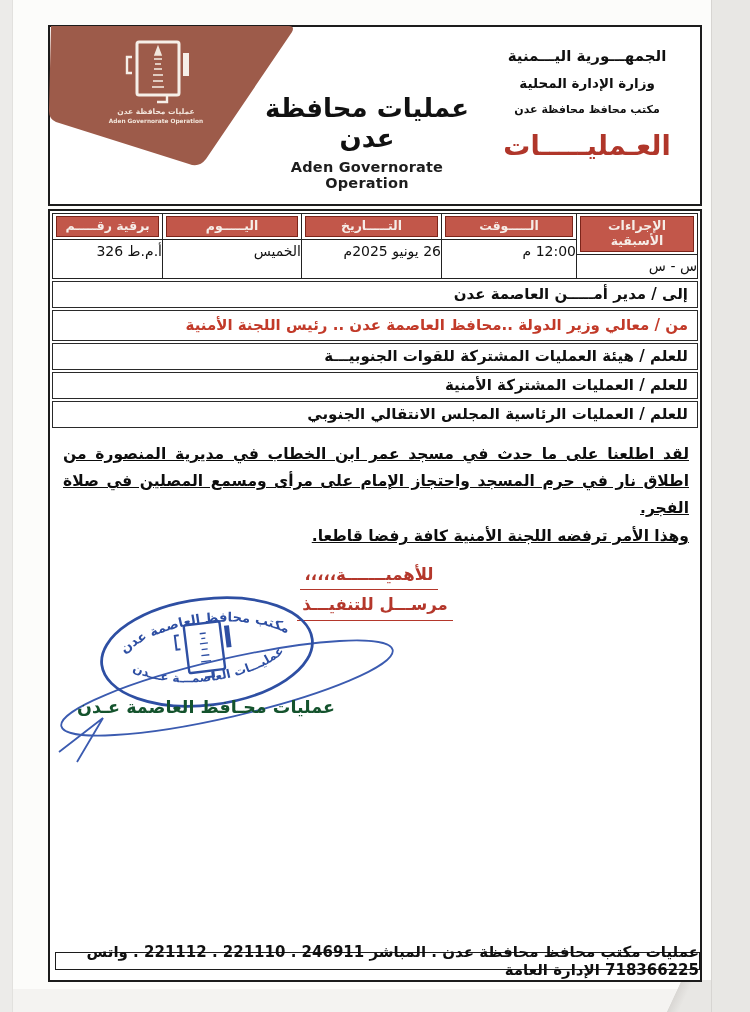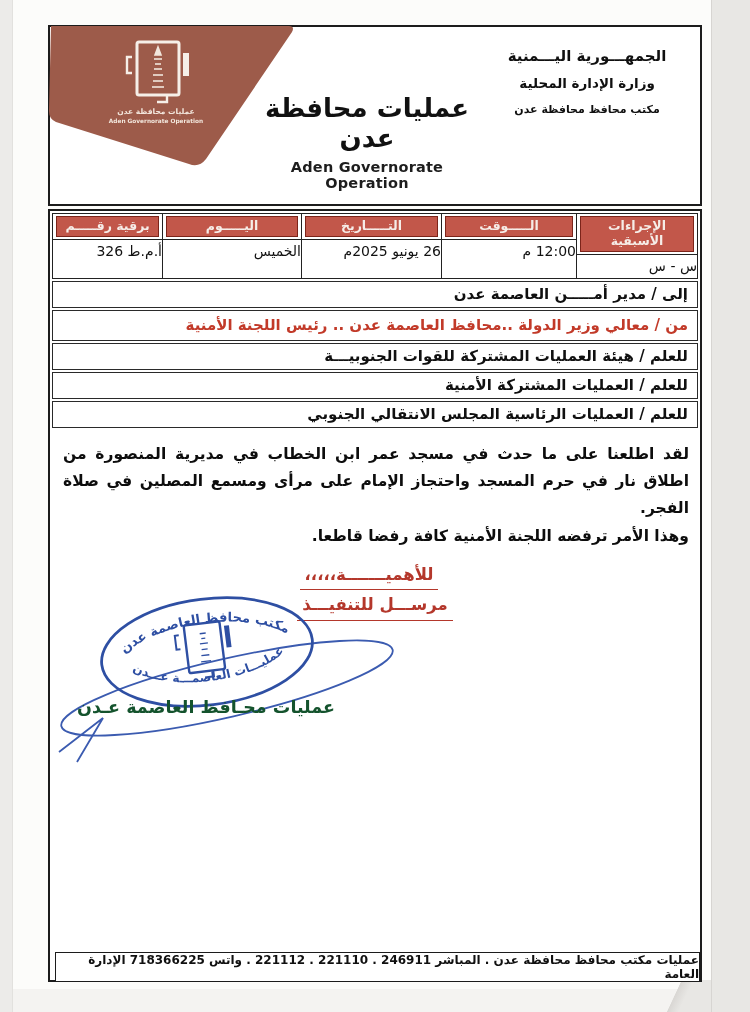--- a/index.html
+++ b/index.html
@@ -38,37 +38,37 @@
   .mval { text-align:right; font-weight:normal; font-size:14px; color:#111; padding:3px 0 4px; }
 
   
   .route-row { border:1.4px solid #2a2a2a; margin:2px 2px 0 2px; min-height:27px; display:flex; align-items:center;
                padding:2px 9px 3px; direction:rtl; font-weight:bold; font-size:15px; color:#101010; background:#fff; }
   .route-from { color:#c23a29; min-height:31px; font-size:15px; }
 
   
   .body-text { direction:rtl; text-align:right; font-weight:bold; color:#0d0d0d;
                font-size:15.5px; line-height:1.75; margin:13px 11px 0 13px; }
-  .body-text p { margin-bottom:1px; text-align:justify; }
+  .body-text p { margin-bottom:1px; text-align:justify;text-decoration:underline; }
 
   
   .directives { text-align:center; margin-top:9px; direction:rtl; }
   .directives div { line-height:1.8; }
   .directives span { display:inline-block; color:#b4372b; font-weight:bold; font-size:16.5px;
                      border-bottom:1.8px solid #b4372b; padding:0 5px 0; }
 
   
   .stamp-svg { position:absolute; left:45px; top:570px; overflow:visible; }
   .stamp-title { position:absolute; left:72px; top:697px; width:268px; text-align:center; direction:rtl;
                  font-size:17.5px; font-weight:bold; color:#14532d; letter-spacing:-0.5px; }
 
   
-  .footer-box { position:absolute; left:55px; top:952px; width:645px; height:30px; border:1.6px solid #1c1c1c;
+  .footer-box { position:absolute; left:55px; top:952px; width:645px; height:18px; border:1.6px solid #1c1c1c;
                 background:#fff; display:flex; align-items:center; justify-content:center; direction:rtl;
-                font-size:12px; font-weight:bold; color:#101010; }
+                font-size:15px; font-weight:bold; color:#101010; }
 </style>
 </head>
 <body>
 
 <div class="page">
 
   <div class="scan-left"></div>
   <div class="scan-right"></div>
   <div class="scan-bottom"></div>
   <div class="fold-br"></div>
@@ -99,20 +99,21 @@
 
     <div class="hdr-center">
       <div class="ar">عمليات محافظة عدن</div>
       <div class="en">Aden Governorate Operation</div>
     </div>
 
     <div class="hdr-right">
       <div class="l1">الجمهـــورية اليـــمنية</div>
       <div class="l2">وزارة الإدارة المحلية</div>
       <div class="l3">مكتب محافظ محافظة عدن</div>
+      <div class="l4">العـمليـــــات</div>
     </div>
   </div>
 
   <div class="main-box">
 
     <div class="meta-table">
       <div class="mcol">
         <div class="mhead">
             <span class="mhead-inner">الإجراءات الأسبقية</span>
           </div>

